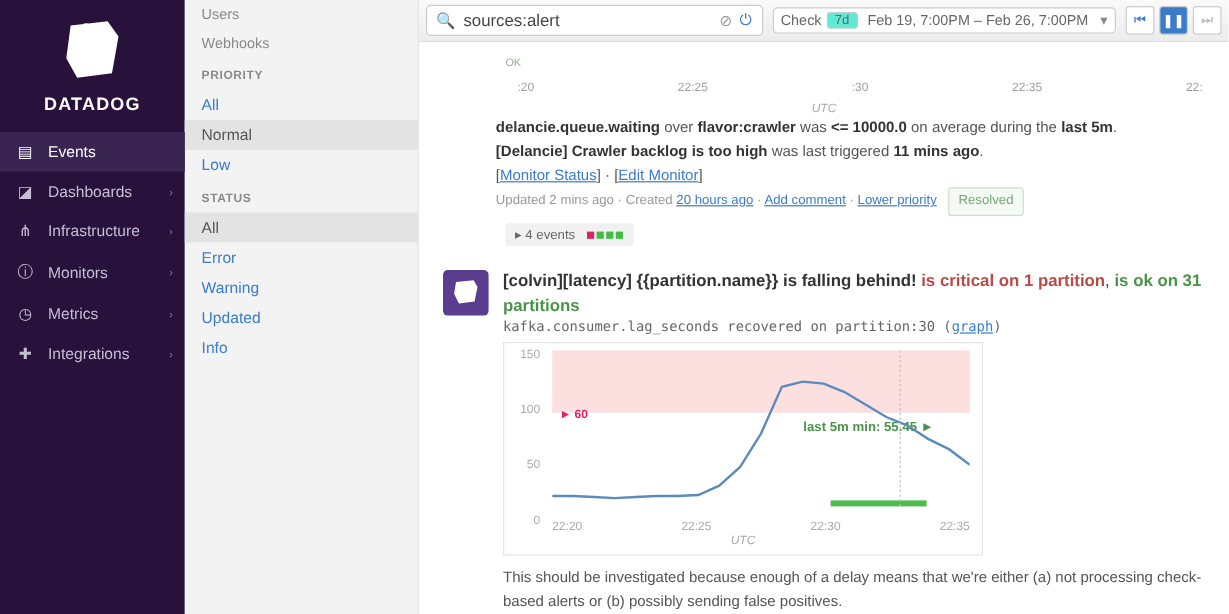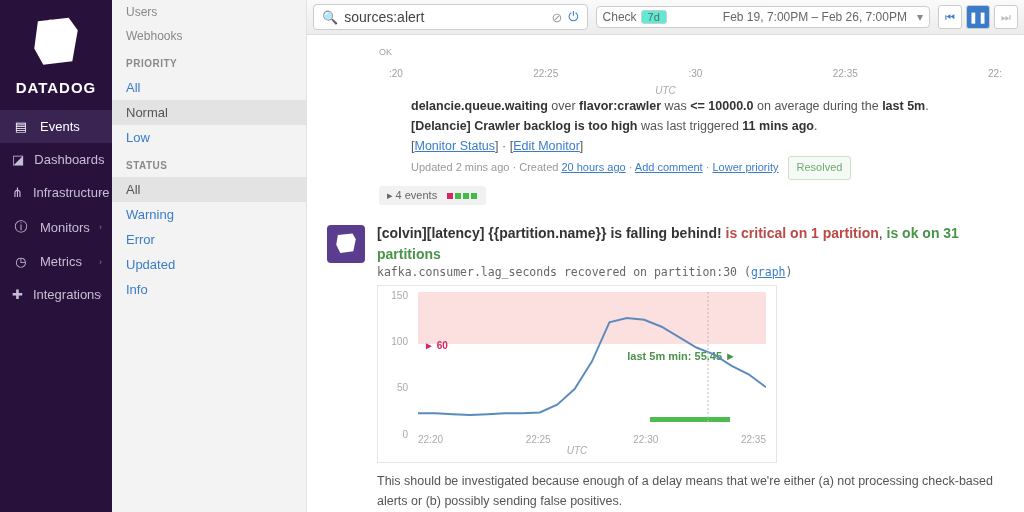--- a/index.html
+++ b/index.html
@@ -1,20 +1,20 @@
 <!DOCTYPE html>
 <html><head>
 <meta charset="utf-8">
 <style>
 * { box-sizing: border-box; margin: 0; padding: 0; }
 body { font-family: -apple-system, Helvetica, Arial, sans-serif; font-size: 13px; color: #333; background: #fff; width: 1024px; height: 512px; overflow: hidden; }
 .app { display: flex; height: 100%; }
 
 
-.leftnav { width: 112px; background: #28113a; color: #ddd; display: flex; flex-direction: column; align-items: center; padding-top: 8px; }
+.leftnav { width: 154px; background: #28113a; color: #ddd; display: flex; flex-direction: column; align-items: center; padding-top: 8px; }
 .logo-box { text-align: center; padding: 6px 0 10px; }
 .logo-svg { fill: #fff; }
 .logo-text { color: #fff; font-weight: 600; font-size: 15px; letter-spacing: 1px; margin-top: 4px; }
 .nav-items { width: 100%; margin-top: 4px; }
 .nav-item { display: flex; align-items: center; padding: 9px 12px; font-size: 13px; color: #c7bdd5; cursor: pointer; position: relative; }
 .nav-item.active { background: #3a2452; color: #fff; }
 .nav-item .ico { width: 18px; text-align: center; margin-right: 10px; font-size: 13px; }
 .nav-item .chev { position: absolute; right: 10px; font-size: 9px; color: #8a7aa0; }
 
 
@@ -27,38 +27,38 @@
 
 .main { flex: 1; display: flex; flex-direction: column; overflow: hidden; }
 .topbar { display: flex; align-items: center; gap: 8px; padding: 4px 6px; border-bottom: 1px solid #ddd; background: linear-gradient(#fafafa,#ececec); }
 .search-wrap { flex: 1; display: flex; align-items: center; background: #fff; border: 1px solid #ccc; border-radius: 4px; padding: 4px 8px; }
 .search-ico { color: #888; margin-right: 6px; }
 .search-input { flex: 1; border: none; outline: none; font-size: 14px; color: #444; }
 .search-clear, .search-power { margin-left: 6px; color: #999; cursor: pointer; }
 .search-power { color: #3a7cc9; }
 .show-wrap { display: flex; align-items: center; background: #fff; border: 1px solid #ccc; border-radius: 4px; padding: 3px 6px; font-size: 12px; color: #666; }
 .range-btn { background: #5eead4; border: 1px solid #ccc; border-radius: 3px; padding: 0 6px; margin: 0 4px; font-size: 11px; }
-.range-text { padding: 0 4px; margin-left: 48px; }
+.range-text { padding: 0 4px; }
 .range-caret { margin-left: 6px; color: #888; }
 .player { display: flex; gap: 4px; }
 .player button { width: 24px; height: 24px; border: 1px solid #ccc; background: #fff; border-radius: 3px; cursor: pointer; color: #3a7cc9; font-size: 11px; }
 .player button.active { background: #3a7cc9; color: #fff; }
 .player button.dim { color: #bbb; }
 
 
 .content { flex: 1; overflow-y: auto; padding: 0 12px 12px 12px; }
 
 
 .mini-chart { position: relative; height: 40px; margin: 4px 0 8px 0; }
 .mini-ok { position: absolute; left: 60px; top: 8px; color: #9a9; font-size: 9px; }
 .mini-xaxis { position: absolute; bottom: 0; left: 70px; right: 10px; display: flex; justify-content: space-between; color: #a0a0a0; font-size: 10px; }
 .mini-utc { text-align: center; color: #aaa; font-style: italic; font-size: 10px; margin-top: -2px; }
 
 
-.evt-text { margin-left: 92px; font-size: 12.5px; line-height: 1.6; color: #555; }
+.evt-text { margin-left: 52px; font-size: 12.5px; line-height: 1.6; color: #555; }
 .evt-text b { color: #333; }
 .evt-text a { color: #3a7cc9; text-decoration: underline; }
 .meta-line { color: #999; font-size: 11px; }
 .meta-line a { color: #3a7cc9; }
 .resolved-btn { display: inline-block; border: 1px solid #cde0cd; background: #f4faf4; color: #74a874; padding: 2px 8px; border-radius: 3px; font-size: 11px; margin-left: 6px; }
 
 .sub-events { margin: 6px 0 0 60px; background: #f1f1f1; display: inline-block; padding: 3px 8px; border-radius: 3px; font-size: 11px; color: #666; }
 .sub-dots { display: inline-block; margin-left: 6px; }
 .sub-dots span { display: inline-block; width: 6px; height: 6px; margin: 0 1px; }
 
@@ -138,22 +138,22 @@
     <div class="fb-top-item">Webhooks</div>
     <div class="fb-header">PRIORITY</div>
     <div id="priority-list">
         <div class="fb-item">All</div>
         <div class="fb-item sel">Normal</div>
         <div class="fb-item">Low</div>
       </div>
     <div class="fb-header">STATUS</div>
     <div id="status-list">
         <div class="fb-item sel">All</div>
+        <div class="fb-item">Error</div>
         <div class="fb-item">Warning</div>
-        <div class="fb-item">Error</div>
         <div class="fb-item">Updated</div>
         <div class="fb-item">Info</div>
       </div>
   </div>
 
   <div class="main">
     <div class="topbar">
       <div class="search-wrap">
         <span class="search-ico">🔍</span>
         <input class="search-input" value="sources:alert" style="">

